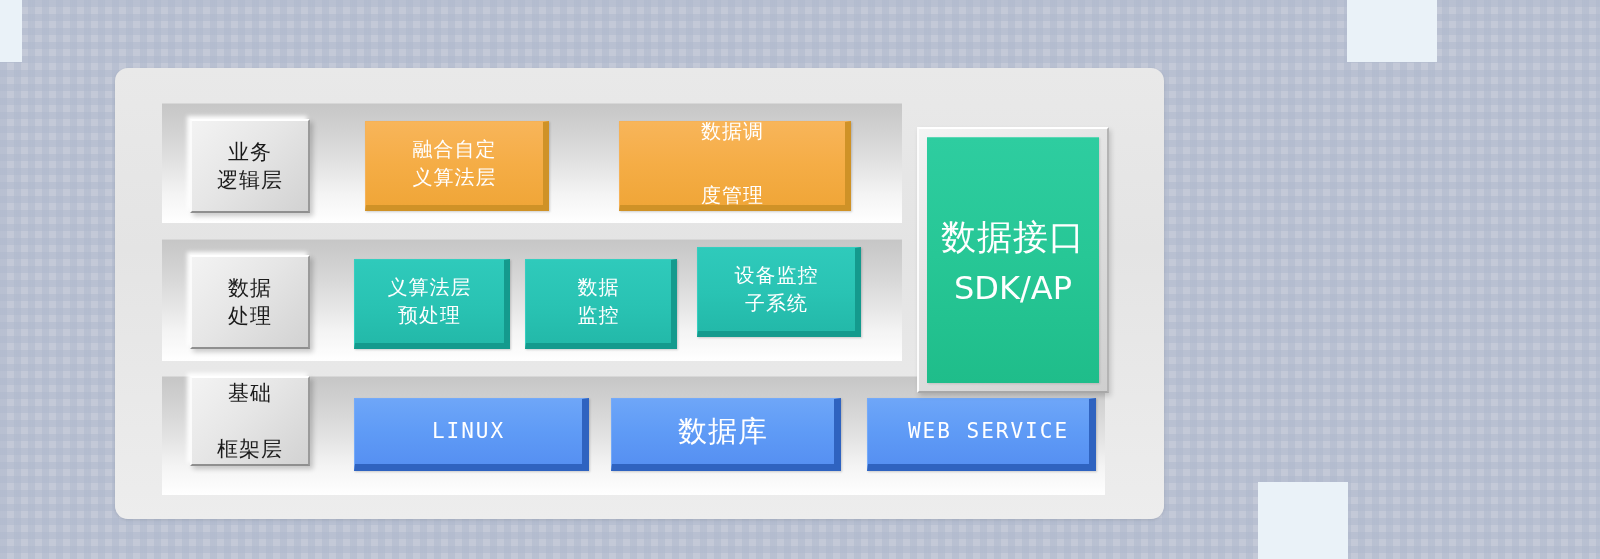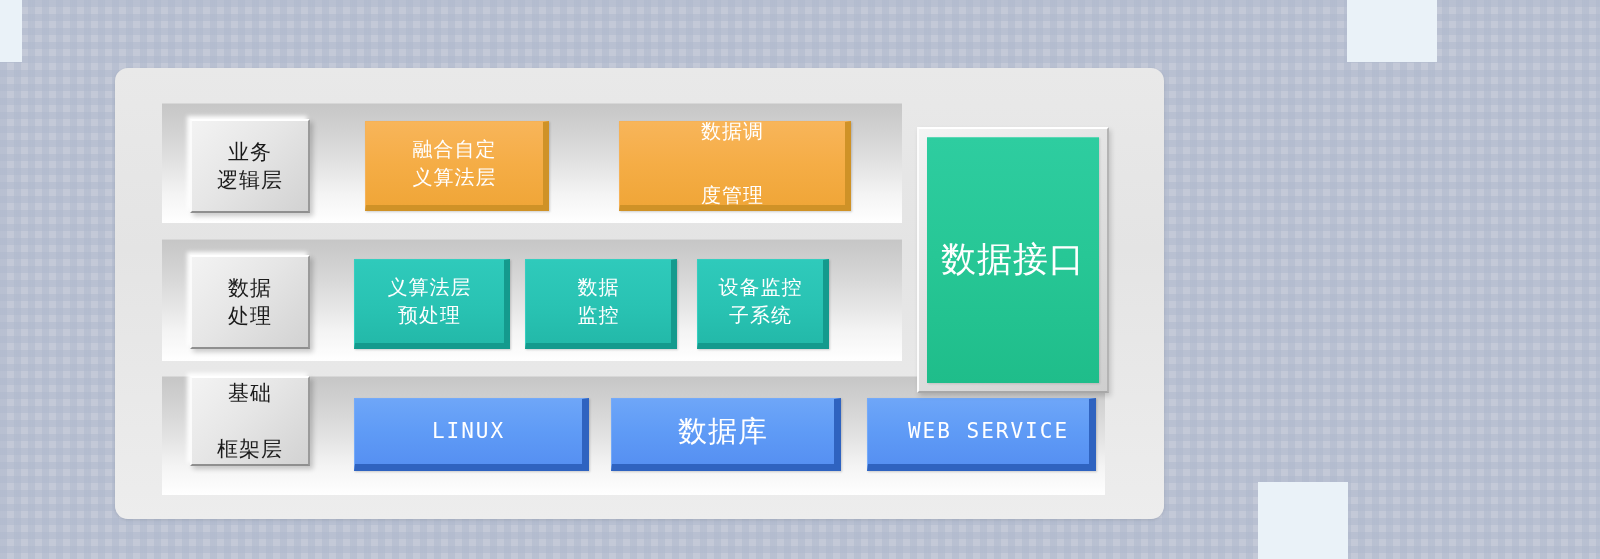--- a/index.html
+++ b/index.html
@@ -167,21 +167,21 @@
     letter-spacing: 1px;
   }
 
   
   #blk-r0-0 { left: 203px; top: 18px; width: 184px; height: 90px; }
   #blk-r0-1 { left: 457px; top: 18px; width: 232px; height: 90px; gap: 37px; }
 
   
   #blk-r1-0 { left: 192px; top: 20px; width: 156px; height: 90px; }
   #blk-r1-1 { left: 363px; top: 20px; width: 152px; height: 90px; }
-  #blk-r1-2 { left: 535px; top: 20px; width: 132px; height: 90px; }
+  #blk-r1-2 { left: 535px; top: 8px; width: 164px; height: 90px; }
 
   
   #blk-r2-0 { left: 192px; top: 22px; width: 235px; height: 73px; }
   #blk-r2-1 { left: 449px; top: 22px; width: 230px; height: 73px; }
   #blk-r2-2 { left: 705px; top: 22px; width: 229px; height: 73px; padding-left: 20px; }
 
   
   #api-frame {
     position: absolute;
     left: 802px;
@@ -298,16 +298,17 @@
       <div class="blk blk-blue" id="blk-r2-2">
         <span>WEB SERVICE</span>
       </div>
     </div>
 
   </div>
 
   <div id="api-frame">
     <div id="api-block">
       <div id="api-title">数据接口</div>
+      <div id="api-sub">SDK/AP</div>
     </div>
   </div>
 
 </div>
 
 </body></html>

